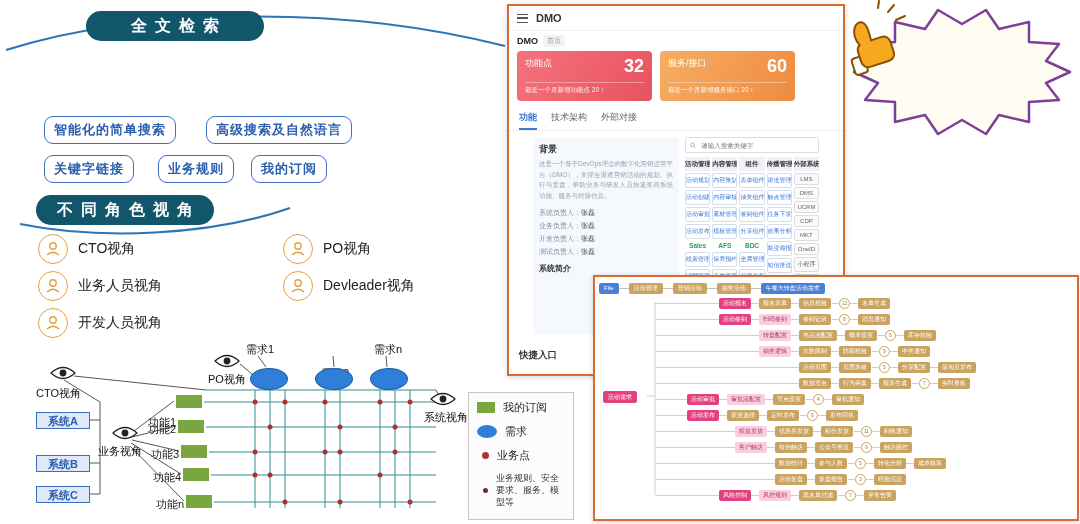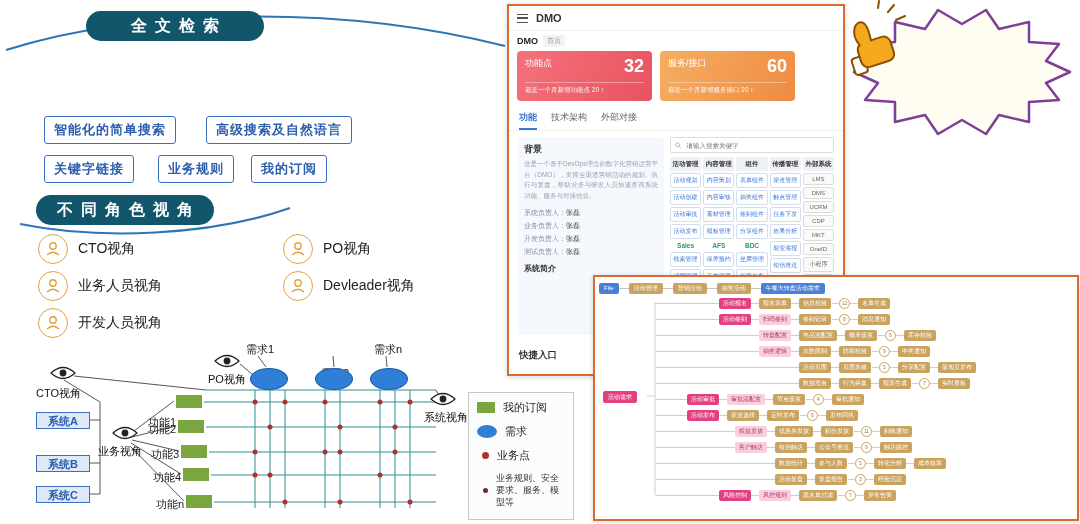--- a/index.html
+++ b/index.html
@@ -11,21 +11,21 @@
   .swoosh2{left:10px;top:182px}
 
   .pill{position:absolute;height:30px;line-height:30px;text-align:center;background:#11566b;color:#fff;
     font-size:16px;font-weight:bold;border-radius:17px;letter-spacing:8px;text-indent:8px;padding:0 10px;box-sizing:border-box}
   .pill1{left:86px;top:11px;width:178px}
   .pill2{left:36px;top:195px;width:178px}
 
   .desc{position:absolute;left:36px;top:56px;width:452px;font-size:15px;line-height:1.55;color:#1a1a1a}
 
   .tag{position:absolute;border:1.5px solid #3a6fc0;color:#2b5fae;background:#fff;font-weight:bold;
-    font-size:13px;padding:4px 9px;border-radius:3px;letter-spacing:1px;white-space:nowrap}
+    font-size:13px;padding:4px 9px;border-radius:9px;letter-spacing:1px;white-space:nowrap}
   .tag1{left:44px;top:116px}.tag2{left:206px;top:116px}
   .tag3{left:44px;top:155px}.tag4{left:158px;top:155px}.tag5{left:251px;top:155px}
 
   .roles{position:absolute;left:38px;top:230px;width:440px;display:grid;grid-template-columns:245px 195px;grid-auto-rows:37px;align-items:center}
   .role{display:flex;align-items:center;gap:10px}
   .role-icon{width:28px;height:28px;border:1.6px solid #e1a23c;border-radius:50%;display:flex;align-items:center;justify-content:center;flex:none;background:#fff}
   .role-label{font-size:14px;color:#222}
 
   
   .diagram{position:absolute;left:0;top:340px;width:600px;height:184px}
@@ -65,21 +65,21 @@
   .card{width:135px;height:50px;border-radius:4px;color:#fff;padding:6px 8px;box-sizing:border-box}
   .card1{background:linear-gradient(120deg,#f4727c,#e85360)}
   .card2{background:linear-gradient(120deg,#f6ae62,#ee8b41)}
   .crow{display:flex;justify-content:space-between;align-items:flex-start}
   .clabel{font-size:9px}
   .cvalue{font-size:18px;font-weight:bold;line-height:1}
   .csub{margin-top:7px;padding-top:3px;border-top:1px solid rgba(255,255,255,.4);font-size:6.5px;opacity:.95;white-space:nowrap;overflow:hidden}
   .tabs{display:flex;gap:14px;padding:8px 10px 0;border-bottom:1px solid #eee}
   .tab{font-size:9px;color:#666;padding-bottom:4px;cursor:pointer}
   .tab.active{color:#3a77d8;border-bottom:2px solid #3a77d8;font-weight:bold}
-  .s1-body{display:flex;padding:6px 9px 0;gap:6px}
+  .s1-body{display:flex;padding:6px 24px 0;gap:6px}
   .panel{width:146px;flex:none;background:#f5f8fc;border-radius:3px;padding:6px;box-sizing:border-box;height:198px}
   .panel h5{margin:0 0 3px;font-size:9px;color:#333}
   .panel p{margin:0 0 6px;font-size:6.5px;color:#98a2b0;line-height:1.65;text-align:justify}
   .field{font-size:7px;margin-bottom:3px;color:#8a93a3}
   .field b{color:#333;font-weight:normal}
   .pfoot{margin-top:6px;font-size:8px;font-weight:bold;color:#333}
   .rightgrid{flex:1;min-width:0}
   .searchbox{height:14px;border:1px solid #ddd;border-radius:2px;display:flex;align-items:center;padding:0 4px;gap:3px;margin-bottom:4px;background:#fff}
   .searchbox input{border:none;outline:none;font-size:6.5px;width:100%;color:#333;background:transparent;font-family:inherit}
   .gridcols{display:flex;gap:2px}

